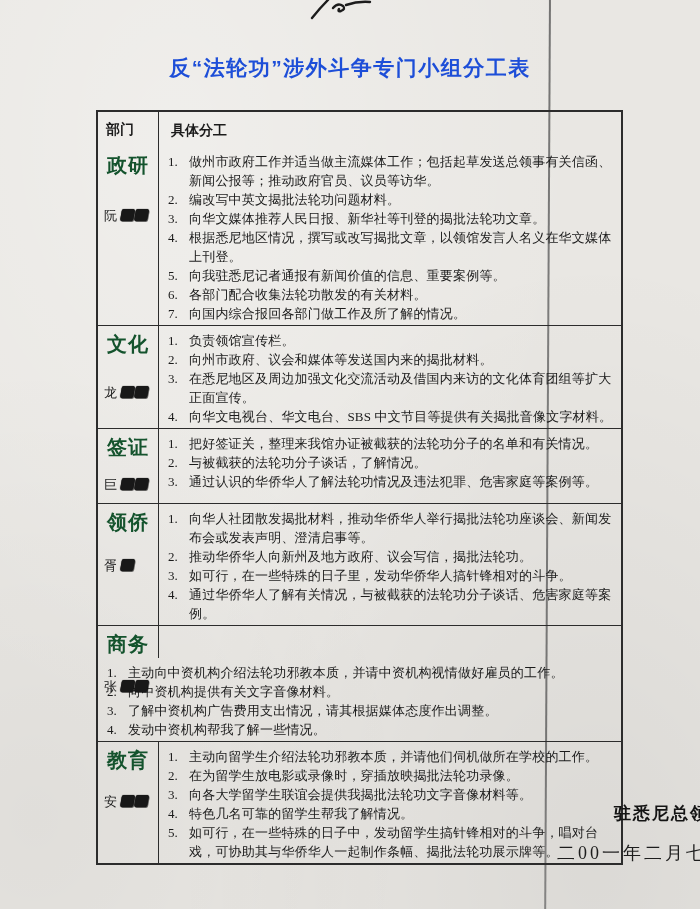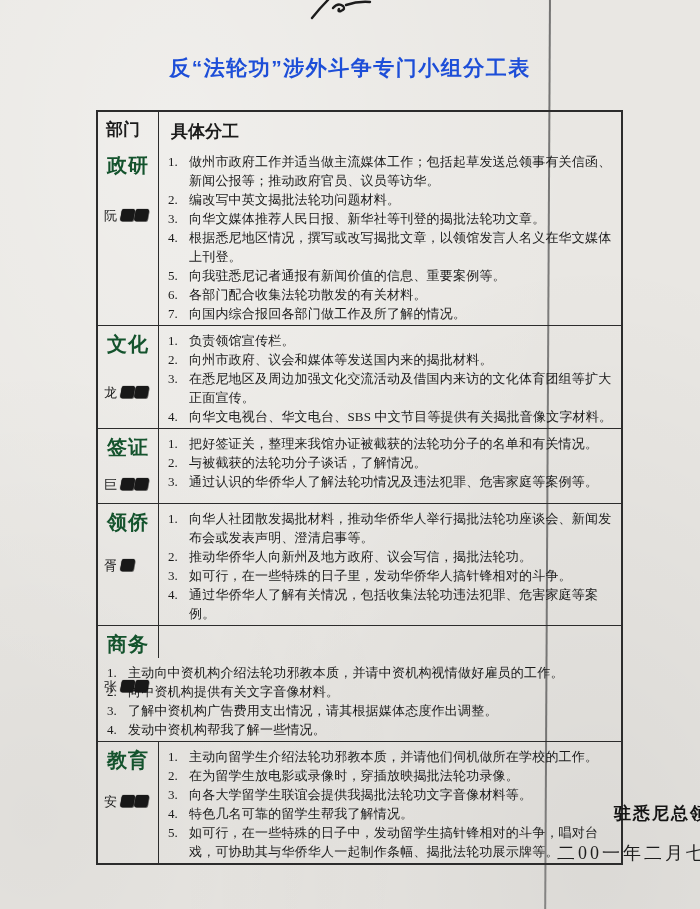--- a/index.html
+++ b/index.html
@@ -30,21 +30,21 @@
   }
   .row{display:flex;border-top:1.5px solid #2c2c2c;box-sizing:border-box;}
   .row:first-child{border-top:none;}
   .dept-cell{
     width:61px;flex:none;border-right:1.5px solid #2c2c2c;
     position:relative;box-sizing:border-box;
   }
   .task-cell{flex:1;box-sizing:border-box;padding:5px 4px 2px 2px;}
   .header-row{height:35px;}
   .header-row .dept-cell,.header-row .task-cell{
-    font-family:Liberation Sans, sans-serif;font-weight:bold;font-size:17px;
+    font-family:Liberation Sans, sans-serif;font-weight:bold;font-size:14px;
     display:flex;align-items:center;
   }
   .header-row .dept-cell{padding-left:8px;}
   .header-row .task-cell{padding-left:12px;}
   .dept-label{
     font-family:"Liberation Sans", sans-serif;font-weight:bold;
     font-size:20px;letter-spacing:1px;text-align:center;padding-top:5px;color:#14532d;
   }
   .person{
     position:absolute;left:6px;font-size:13px;white-space:nowrap;color:#222;
@@ -191,21 +191,21 @@
           <div class="task-item">
             <span class="task-num">2.</span>
             <span class="task-txt">推动华侨华人向新州及地方政府、议会写信，揭批法轮功。</span>
           </div>
           <div class="task-item">
             <span class="task-num">3.</span>
             <span class="task-txt">如可行，在一些特殊的日子里，发动华侨华人搞针锋相对的斗争。</span>
           </div>
           <div class="task-item">
             <span class="task-num">4.</span>
-            <span class="task-txt">通过华侨华人了解有关情况，包括收集法轮功违法犯罪、危害家庭等案例。</span>
+            <span class="task-txt">通过华侨华人了解有关情况，与被截获的法轮功分子谈话、危害家庭等案例。</span>
           </div>
         </div>
   </div>
 
   <div class="row body-row" style="min-height: 79px; flex-direction: column;">
     <div class="dept-cell">
       <div class="dept-label">商务</div>
       <div class="person" style="top: 52px;">
         <span class="surname">张</span>
       <span class="redaction"></span><span class="redaction"></span></div>

